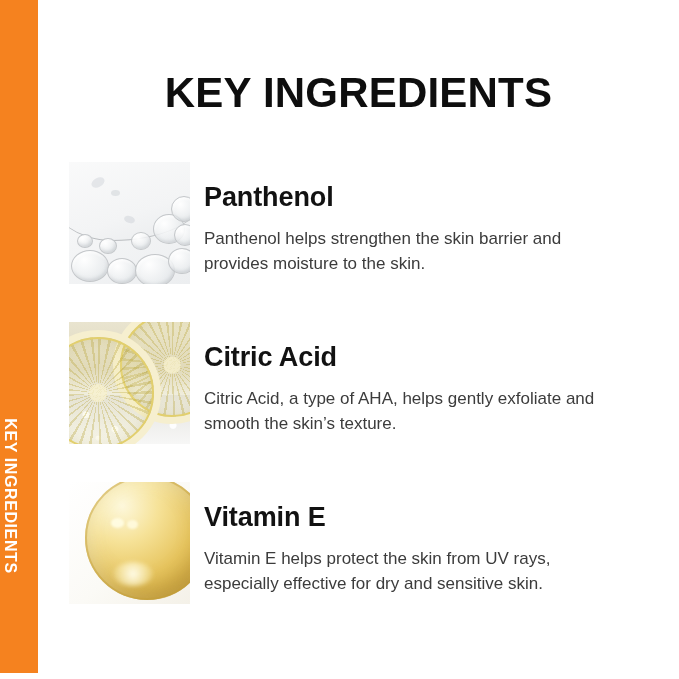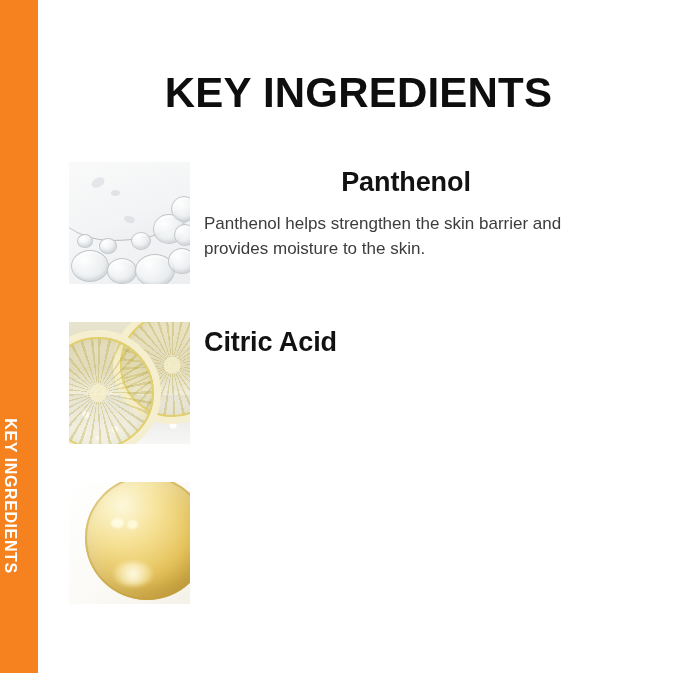--- a/index.html
+++ b/index.html
@@ -88,24 +88,23 @@
   .ingredient-text {
     margin-left: 14px;
     padding-top: 6px;
   }
 
   .ingredient-name {
     font-size: 27px;
     font-weight: bold;
     color: #121212;
     line-height: 1.1;
-    margin: 0 0 13px 0;
+    margin: 15px 0 13px 0;
     letter-spacing: -0.1px;
     font-family: "Liberation Sans", sans-serif;
-    text-align: center;
   }
 
   .ingredient-desc {
     font-size: 17px;
     color: #3c3c3c;
     line-height: 1.48;
     margin: 0;
     max-width: 404px;
     font-family: "Liberation Sans", sans-serif;
   }
@@ -276,27 +275,32 @@
         <div class="sugar"></div>
         <div class="slice slice-back">
           <div class="slice-core"></div>
         </div>
         <div class="slice slice-front">
           <div class="slice-core"></div>
         </div>
       </div>
       <div class="ingredient-text">
         <div class="ingredient-name">Citric Acid</div>
+        <p class="ingredient-desc">Citric Acid, a type of AHA, helps gently exfoliate and smooth the skin’s texture.</p>
       </div>
     </div>
 
     <div class="ingredient-item">
       <div class="ingredient-thumb thumb-oil">
         <div class="sphere"></div>
         <div class="rim"></div>
         <div class="hl-top"></div>
         <div class="hl-top2"></div>
         <div class="hl-bottom"></div>
       </div>
+      <div class="ingredient-text">
+        <div class="ingredient-name">Vitamin E</div>
+        <p class="ingredient-desc">Vitamin E helps protect the skin from UV rays, especially effective for dry and sensitive skin.</p>
+      </div>
     </div>
 
   </div>
 </div>
 
 </body></html>

